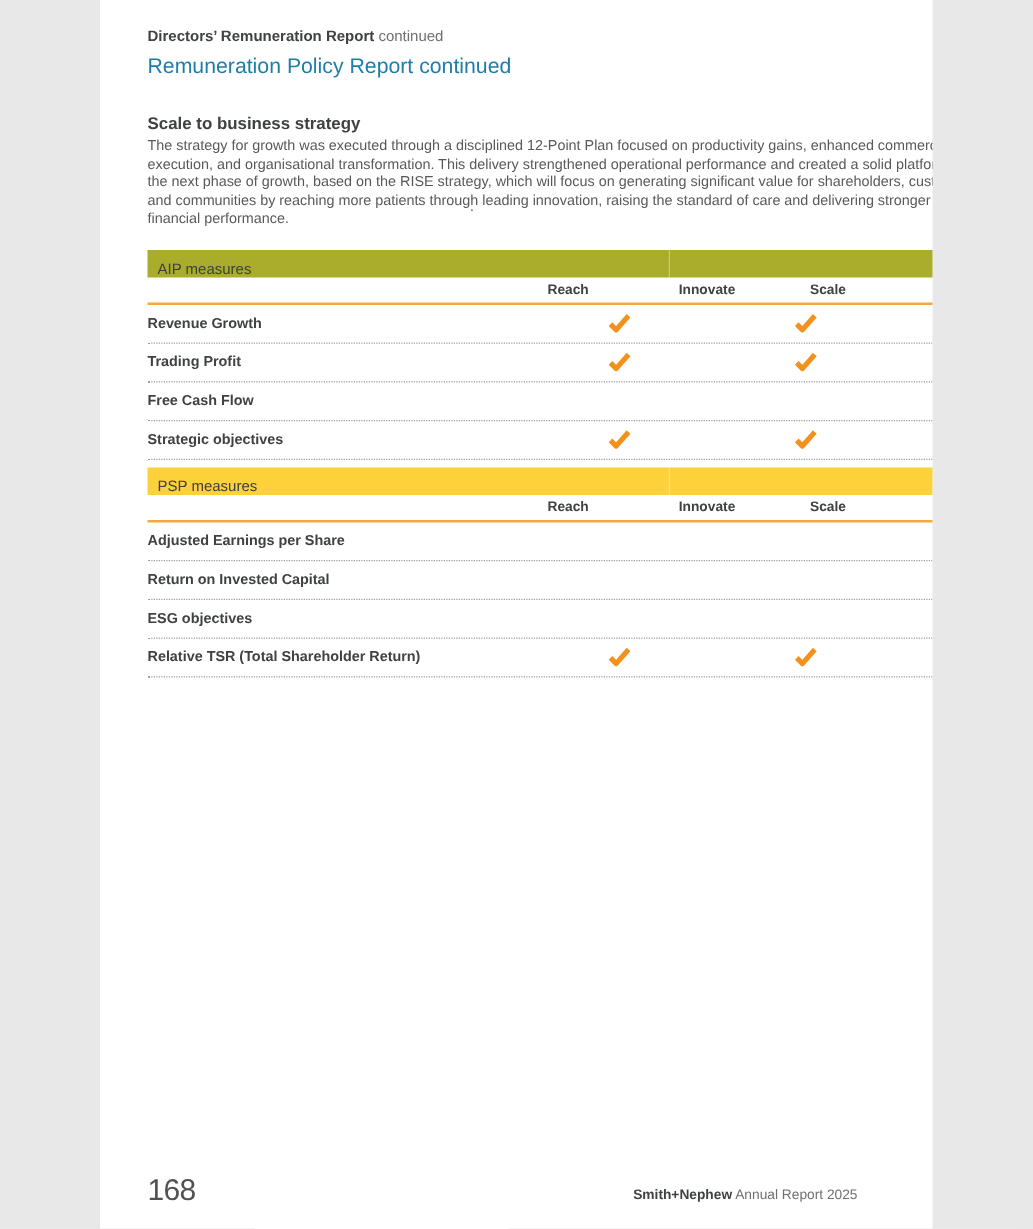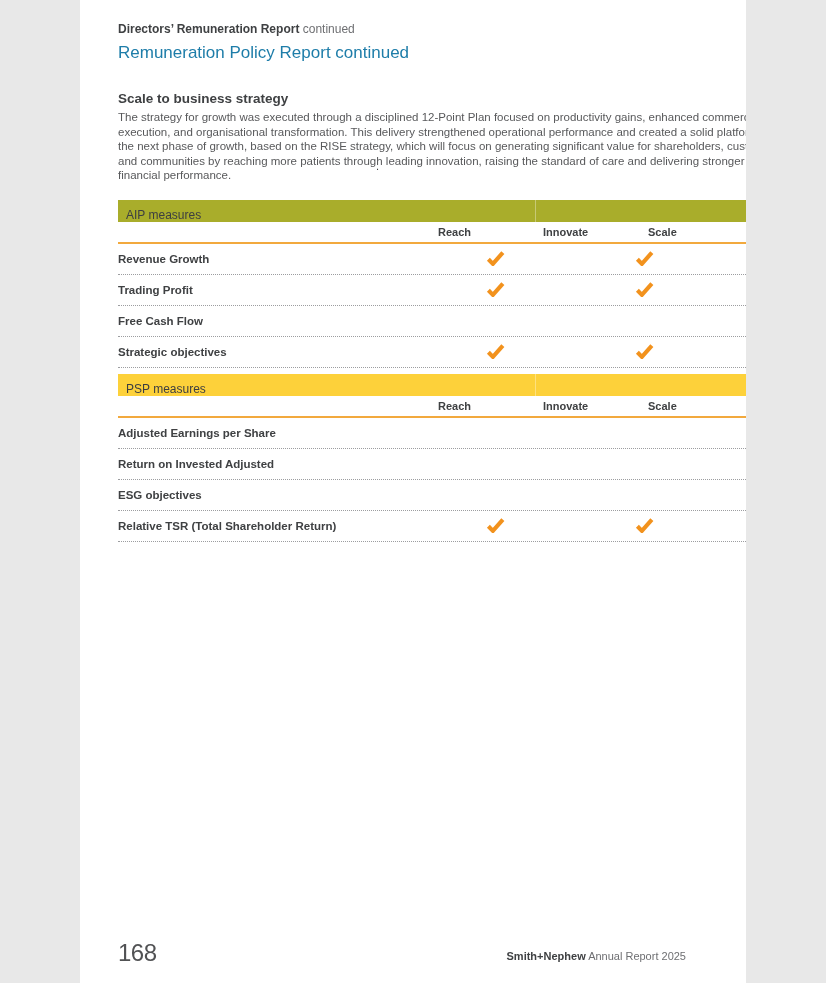--- a/index.html
+++ b/index.html
@@ -183,21 +183,21 @@
                 <polyline points="3,10.5 8.7,16.3 21.3,2" fill="none" stroke="#f2921d" stroke-width="5.2" stroke-linecap="butt" stroke-linejoin="miter"></polyline>
               </svg>
             </div>
             <div class="tcell">
               <svg class="check-icon" width="19" height="15" viewBox="0 0 24 19">
                 <polyline points="3,10.5 8.7,16.3 21.3,2" fill="none" stroke="#f2921d" stroke-width="5.2" stroke-linecap="butt" stroke-linejoin="miter"></polyline>
               </svg>
             </div>
           </div>
           <div class="grid-row trow">
-            <div class="tlabel">Return on Invested Adjusted</div>
+            <div class="tlabel">Return on Invested Capital</div>
             <div class="tcell"></div>
             <div class="tcell"></div>
             <div class="tcell">
               <svg class="check-icon" width="19" height="15" viewBox="0 0 24 19">
                 <polyline points="3,10.5 8.7,16.3 21.3,2" fill="none" stroke="#f2921d" stroke-width="5.2" stroke-linecap="butt" stroke-linejoin="miter"></polyline>
               </svg>
             </div>
             <div class="tcell">
               <svg class="check-icon" width="19" height="15" viewBox="0 0 24 19">
                 <polyline points="3,10.5 8.7,16.3 21.3,2" fill="none" stroke="#f2921d" stroke-width="5.2" stroke-linecap="butt" stroke-linejoin="miter"></polyline>

